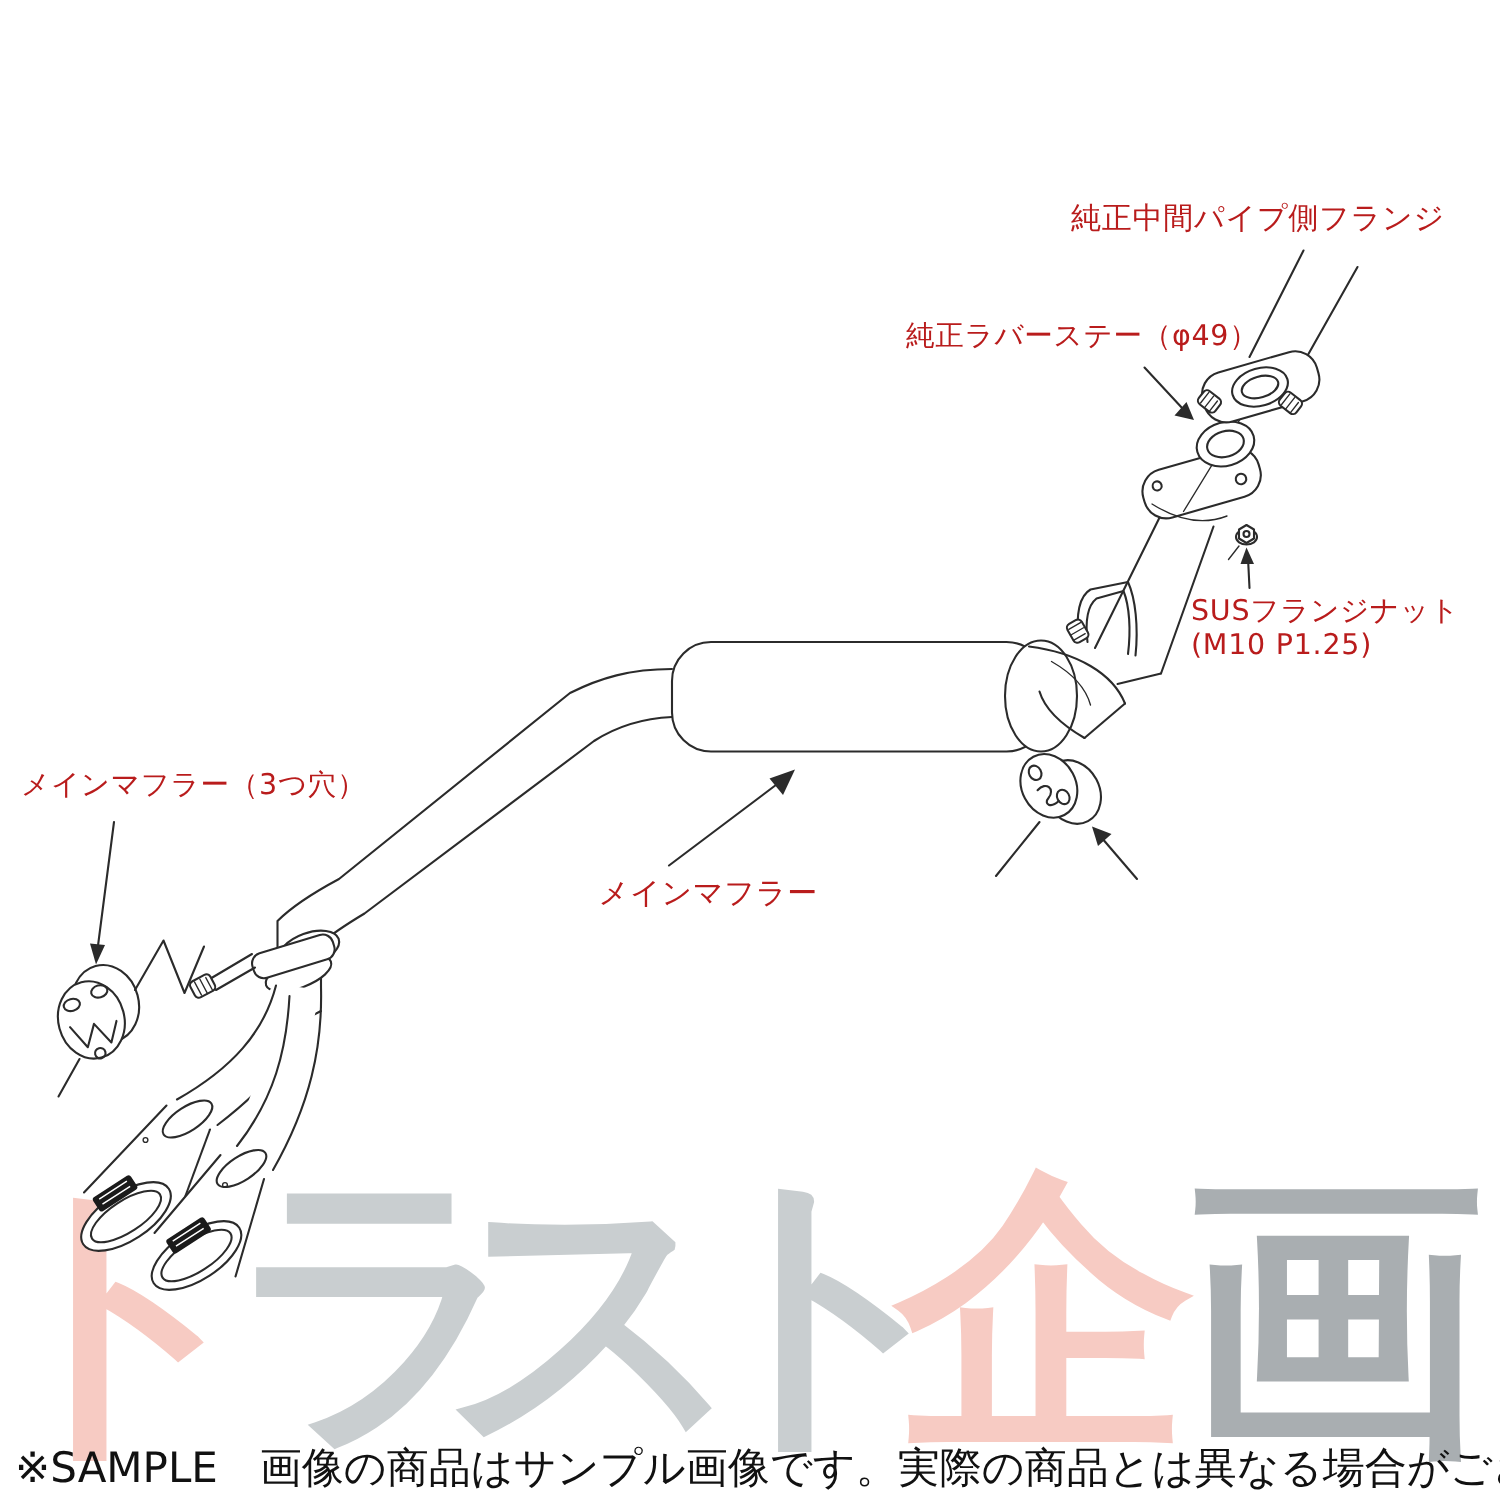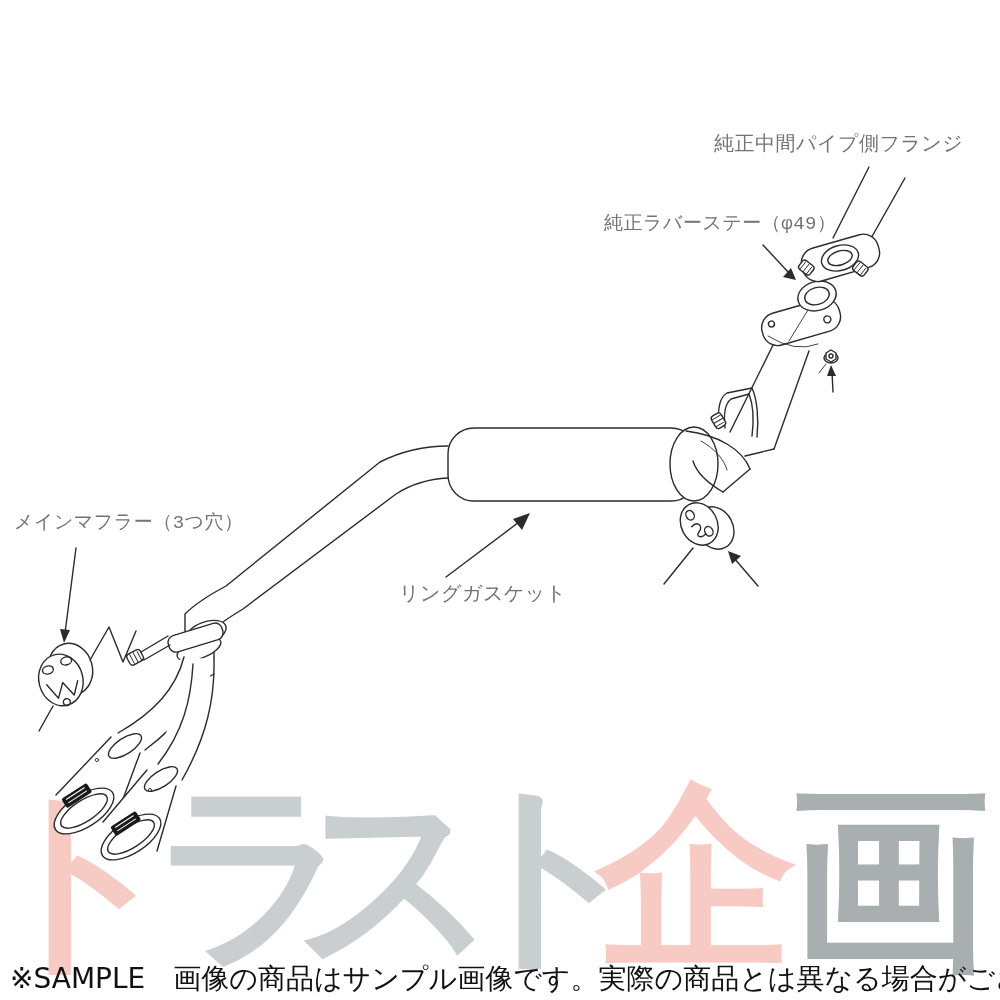--- a/index.html
+++ b/index.html
@@ -15,22 +15,22 @@
   
   svg.diagram{position:absolute;left:0;top:0;z-index:2;}
   .ln{fill:none;stroke:#2b2b2b;stroke-width:1.4;stroke-linecap:round;stroke-linejoin:round;}
   .thin{fill:none;stroke:#2b2b2b;stroke-width:0.9;stroke-linecap:round;}
   .wf{fill:#ffffff;stroke:#2b2b2b;stroke-width:1.4;stroke-linejoin:round;}
   .wfo{fill:#ffffff;stroke:none;}
   .blk{fill:#1a1a1a;stroke:none;}
   .ah{fill:#2b2b2b;stroke:none;}
   
   .lbl{
-    position:absolute;z-index:3;color:#737373;font-size:19px;line-height:1.2;
-    letter-spacing:0.5px;white-space:nowrap;font-family:Liberation Mono, monospace;
+    position:absolute;z-index:3;color:#b91c1c;font-size:19px;line-height:1.2;
+    letter-spacing:0.5px;white-space:nowrap;
   }
   .lbl.big{font-size:20px;}
   .footer-note{
     position:absolute;z-index:4;left:10px;top:960px;width:988px;
     color:#111;font-size:28px;white-space:nowrap;letter-spacing:0px;
   }
 </style>
 </head>
 <body>
 
@@ -238,21 +238,25 @@
         <path class="ln" d="M833,392 L832,372"></path>
         <path class="ah" d="M831,365 L827,376 L836,376 Z"></path>
       </g>
     </g>
   </svg>
 
   <div class="lbl big" style="left:714px;top:133px">純正中間パイプ側フランジ</div>
 
   <div class="lbl" style="left:604px;top:213px">純正ラバーステー（φ49）</div>
 
+  <div class="lbl" style="left:794px;top:396px">
+    <span style="display:block">SUSフランジナット</span>
+    <span style="display:block">(M10 P1.25)</span>
+  </div>
 
   <div class="lbl" style="left:14px;top:512px">メインマフラー（3つ穴）</div>
 
-  <div class="lbl big" style="left:399px;top:583px">リングガスケット</div>
+  <div class="lbl big" style="left:399px;top:583px">メインマフラー</div>
 
 
   <div class="footer-note">※SAMPLE　画像の商品はサンプル画像です。実際の商品とは異なる場合がございます。</div>
 
 </div>
 
 </body></html>

